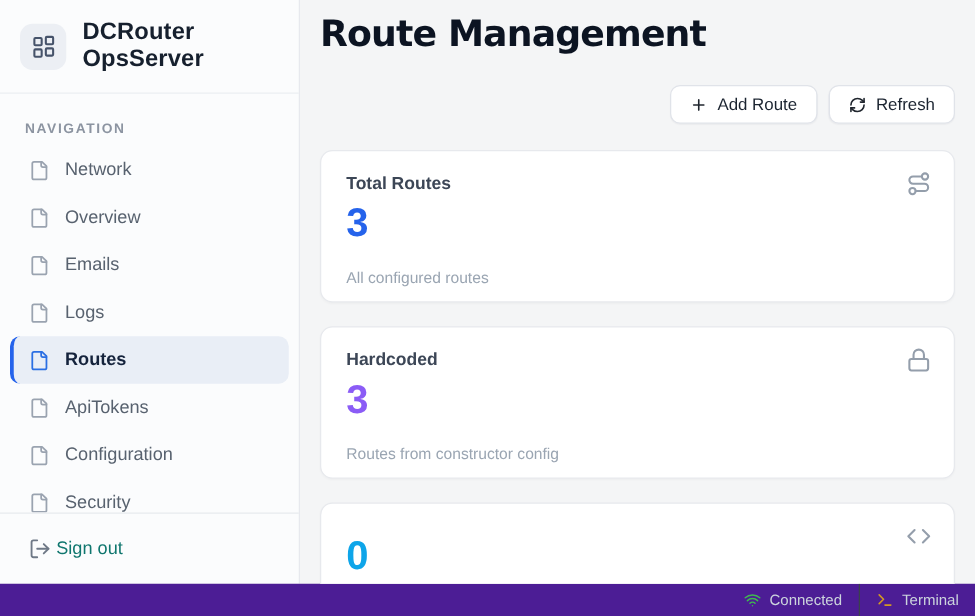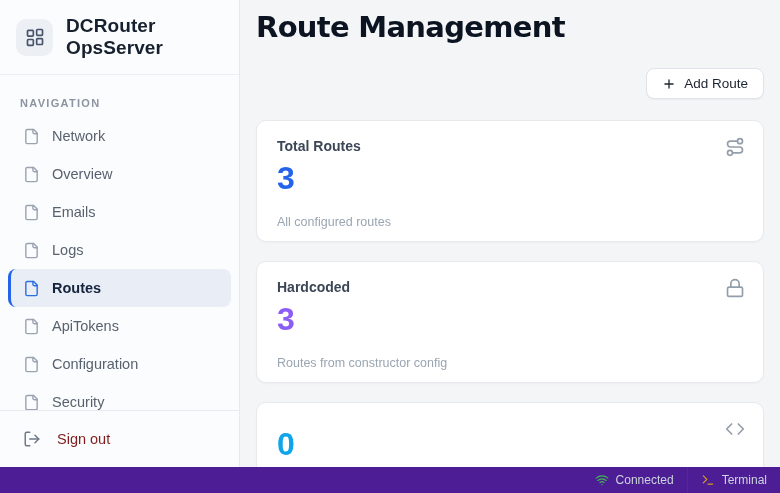--- a/index.html
+++ b/index.html
@@ -13,21 +13,21 @@
   .brand { height:75px; flex:none; display:flex; align-items:center; gap:13px; padding:0 16px; border-bottom:1px solid #eceef2; }
   .brand-logo { width:37px; height:37px; flex:none; border-radius:10px; background:#eceff4; display:flex; align-items:center; justify-content:center; color:#46536a; }
   .brand-title { font-size:19px; font-weight:700; color:#16202e; letter-spacing:.1px; }
   .nav-label { margin:22px 20px 8px; font-size:11px; font-weight:700; letter-spacing:1.3px; color:#8c94a1; }
   .nav { flex:1; overflow:hidden; padding:0 8px; }
   .nav-item { height:38px; display:flex; align-items:center; gap:12px; padding:0 10px 0 12px; border-left:3px solid transparent; border-radius:8px; color:#58626f; font-size:14.5px; cursor:pointer; }
   .nav-item .icn { display:flex; color:#9aa3b0; }
   .nav-item.active { background:#e9eef6; border-left-color:#2563eb; color:#15233c; font-weight:700; }
   .nav-item.active .icn { color:#2b6fe3; }
   .sidebar-footer { flex:none; border-top:1px solid #e8eaee; padding:9px 8px; }
-  .signout { height:38px; display:flex; align-items:center; gap:16px; padding:0 15px; color:#7f1d1d; font-size:14.5px; border-radius:8px; cursor:pointer; }
+  .signout { height:38px; display:flex; align-items:center; gap:4px; padding:0 15px; color:#0f766e; font-size:14.5px; border-radius:8px; cursor:pointer; }
   .signout .icn { display:flex; color:#6f7987; }
 
   
   .main { flex:1; min-width:0; padding:0 16px; overflow:hidden; background:#f4f5f6; }
   .page-title { margin:11px 0 0 0; font-size:29px; line-height:1.15; font-weight:800; letter-spacing:-0.7px; color:#0c1422; font-family:"DejaVu Sans","Liberation Sans",sans-serif; }
   .toolbar { display:flex; justify-content:flex-end; gap:9px; margin-top:24px; }
   .btn { display:flex; align-items:center; gap:8px; background:#ffffff; border:1px solid #e0e3e9; border-radius:8px; height:31px; padding:0 15px; font-size:13.5px; font-weight:500; color:#1b2430; cursor:pointer; box-shadow:0 1px 1px rgba(16,24,40,.04); font-family:inherit; }
   .btn .icn { display:flex; color:#20262e; }
 
   .cards { margin-top:21px; display:flex; flex-direction:column; gap:19px; }
@@ -158,20 +158,31 @@
 
       <div class="toolbar">
         <button class="btn">
           <span class="icn">
               <svg width="14" height="14" viewBox="0 0 24 24" fill="none" stroke="currentColor" stroke-width="2.2" stroke-linecap="round" stroke-linejoin="round">
                 <path d="M5 12h14"></path>
                 <path d="M12 5v14"></path>
               </svg>
             </span>
           <span>Add Route</span>
+        </button>
+        <button class="btn">
+          <span class="icn">
+              <svg width="14" height="14" viewBox="0 0 24 24" fill="none" stroke="currentColor" stroke-width="2.2" stroke-linecap="round" stroke-linejoin="round">
+                <path d="M3 12a9 9 0 0 1 9-9 9.75 9.75 0 0 1 6.74 2.74L21 8"></path>
+                <path d="M21 3v5h-5"></path>
+                <path d="M21 12a9 9 0 0 1-9 9 9.75 9.75 0 0 1-6.74-2.74L3 16"></path>
+                <path d="M8 16H3v5"></path>
+              </svg>
+            </span>
+          <span>Refresh</span>
         </button>
       </div>
 
       <div class="cards">
         <section class="card">
           <div class="card-title">Total Routes</div>
           <div class="card-value" style="color: rgb(37, 99, 235);">3</div>
           <div class="card-sub">All configured routes</div>
           <span class="card-icon">
               <svg width="20" height="20" viewBox="0 0 24 24" fill="none" stroke="currentColor" stroke-width="2" stroke-linecap="round" stroke-linejoin="round">

